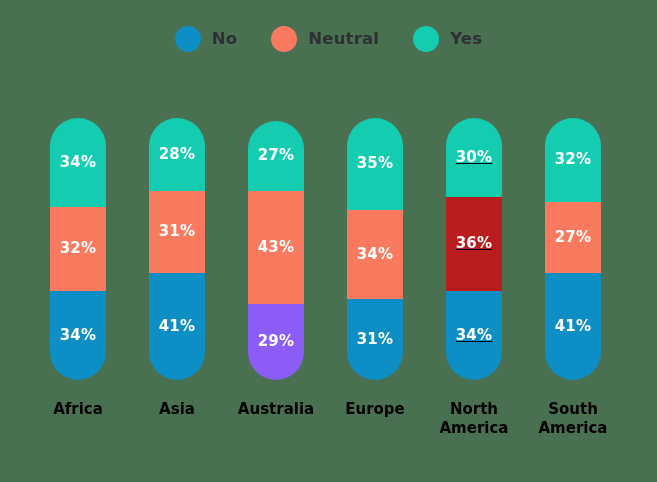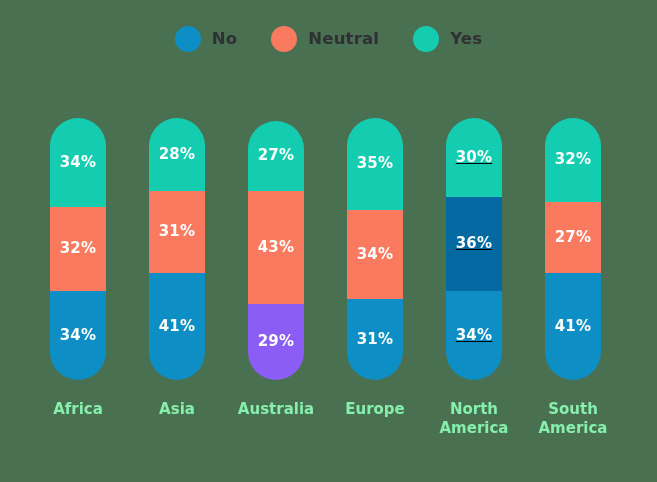--- a/index.html
+++ b/index.html
@@ -92,21 +92,21 @@
     white-space: nowrap;
   }
 
   .cat-label {
     position: absolute;
     left: -22px;
     width: 100px;
     text-align: center;
     font-size: 15px;
     font-weight: bold;
-    color: #86efac;
+    color: #000000;
     line-height: 1.25;
     white-space: pre-line;
   }
 </style>
 </head>
 <body>
 
 <div id="chart-root">
 
   <div class="legend" id="legend">
@@ -179,21 +179,21 @@
             <span class="seg-label">31%</span>
           </div>
         </div>
       </div>
       <div class="cat-label" style="left: 325px; top: 400px;">Europe</div>
       <div class="bar-group" style="left: 446px; top: 118px;">
         <div class="bar" style="height: 262px; text-decoration: underline;">
           <div class="seg" style="background: rgb(20, 205, 177); height: 78.6px;">
             <span class="seg-label">30%</span>
           </div>
-          <div class="seg" style="background: #0369a1; height: 94.32px;">
+          <div class="seg" style="background: #b91c1c; height: 94.32px;">
             <span class="seg-label">36%</span>
           </div>
           <div class="seg" style="background: rgb(13, 142, 196); height: 89.08px;">
             <span class="seg-label">34%</span>
           </div>
         </div>
       </div>
       <div class="cat-label" style="left: 424px; top: 400px;">North
 America</div>
       <div class="bar-group" style="left: 545px; top: 118px;">

